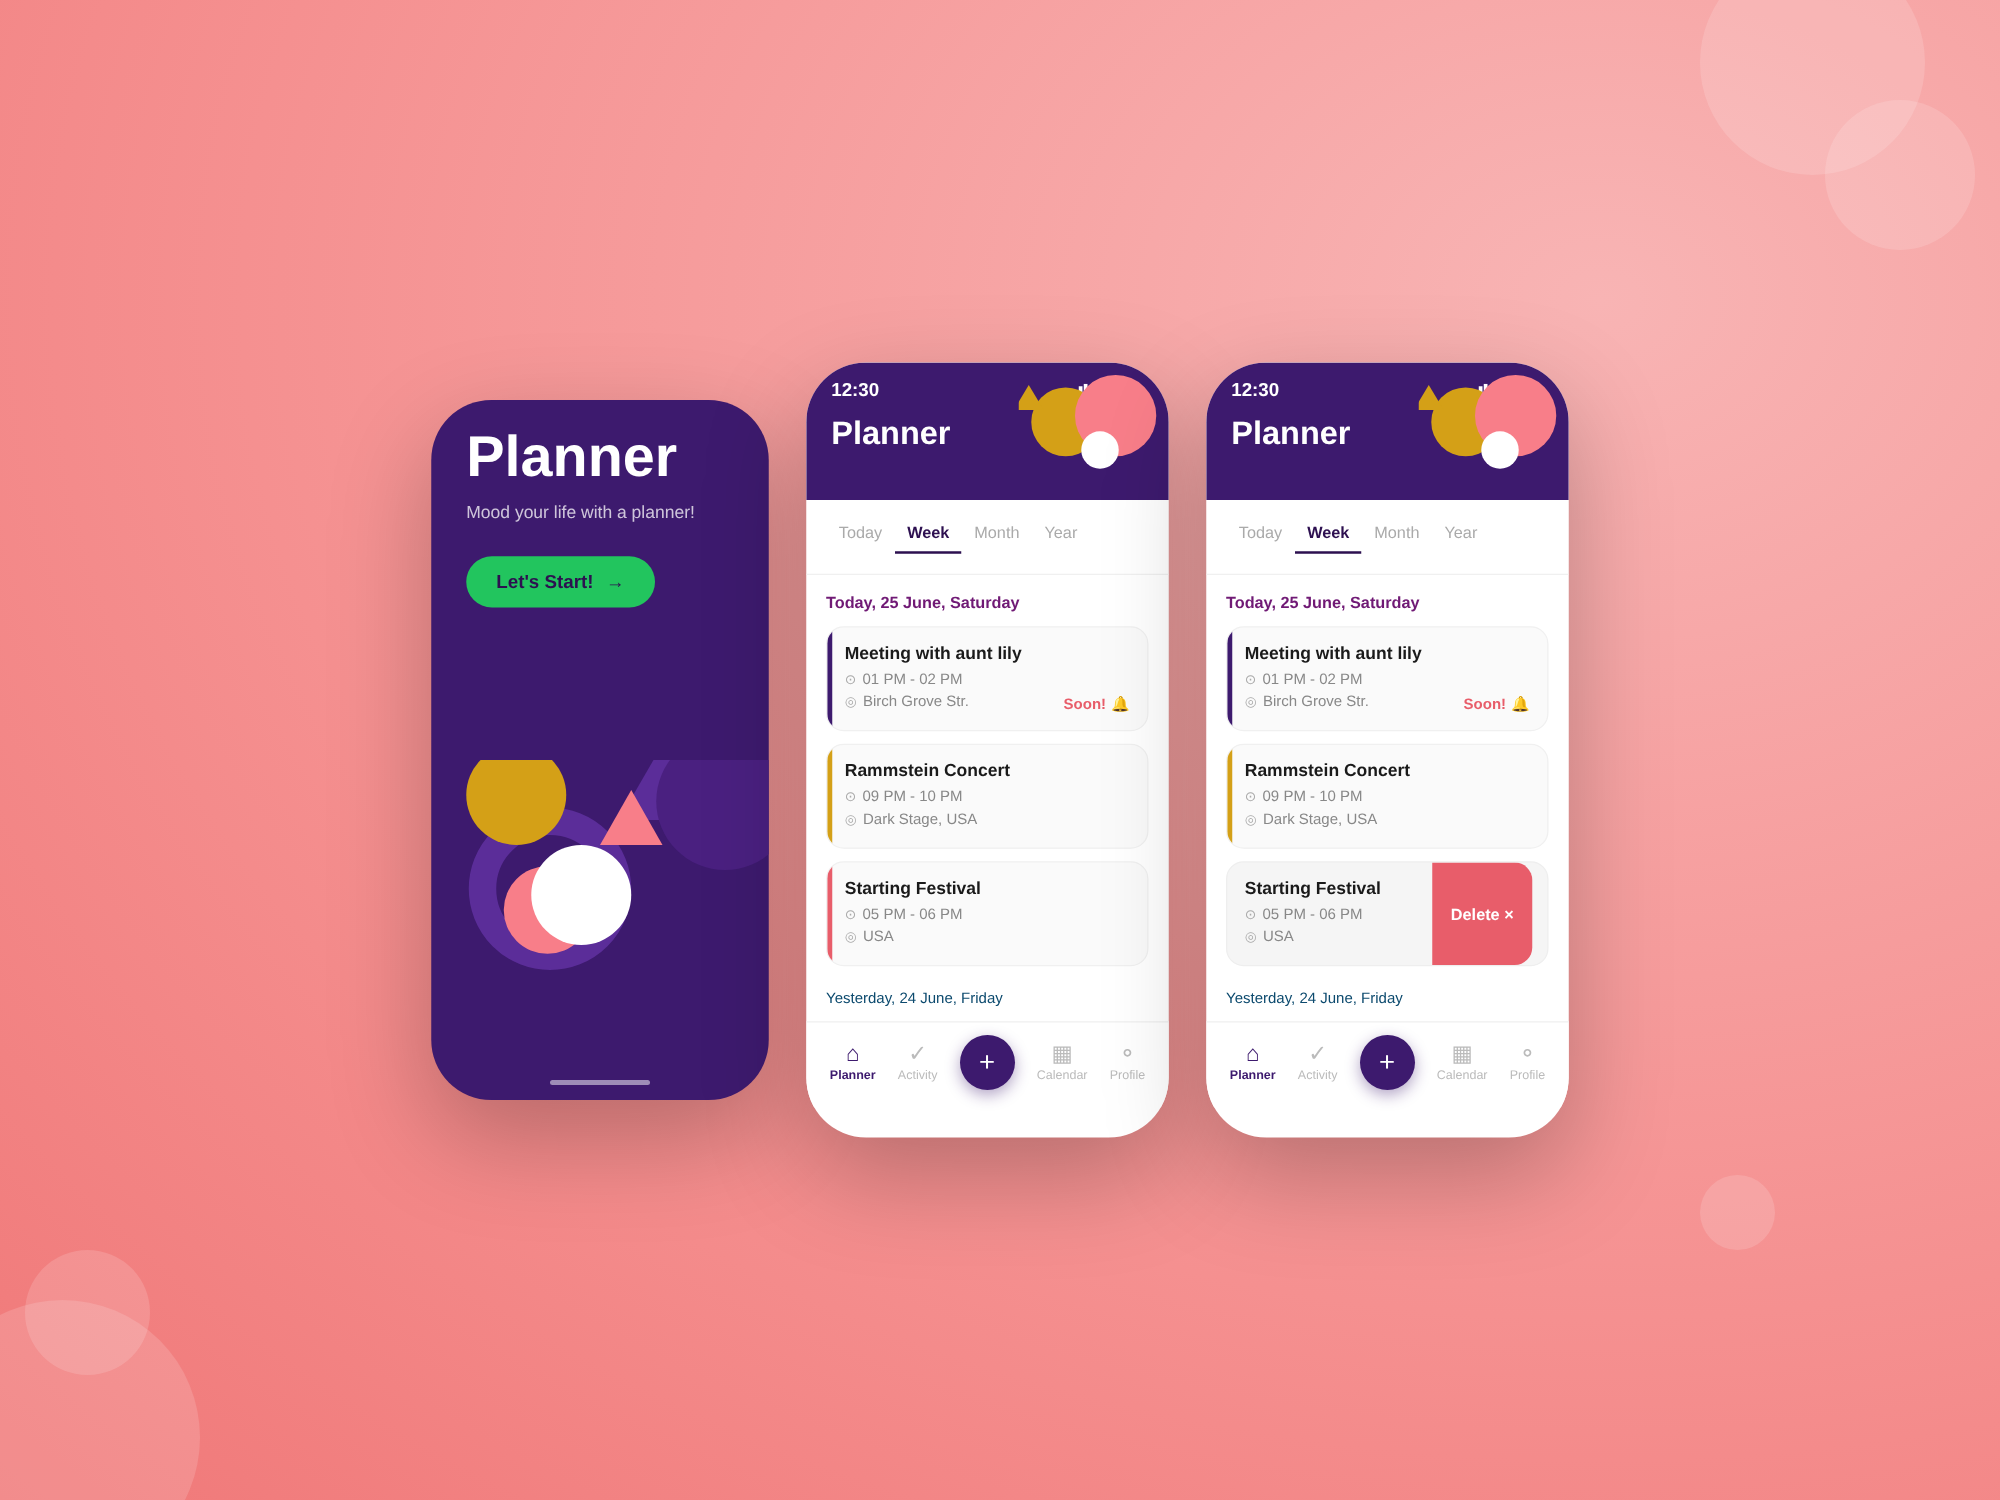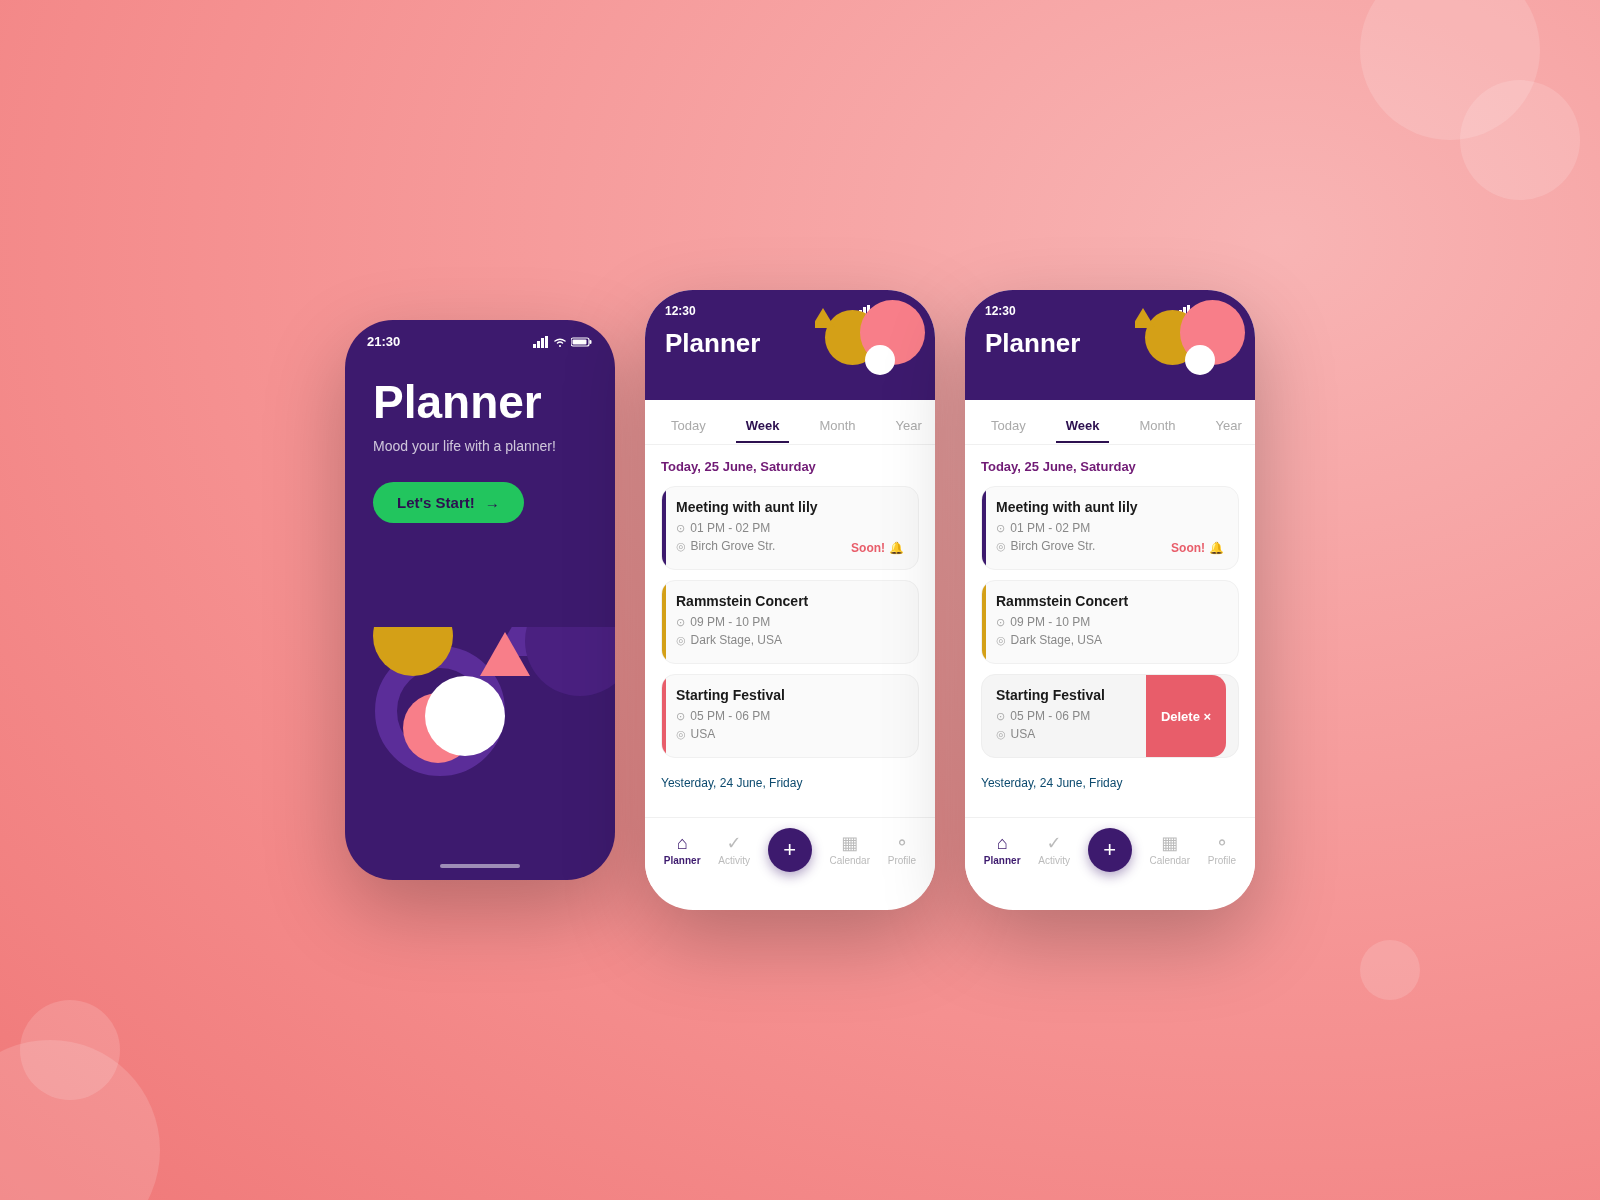--- a/index.html
+++ b/index.html
@@ -137,21 +137,21 @@
       position: relative;
       overflow: hidden;
       min-height: 110px;
     }
 
     .app-header .status-bar {
       display: flex;
       justify-content: space-between;
       align-items: center;
       color: white;
-      font-size: 12px;
+      font-size: 15px;
       font-weight: 600;
       margin-bottom: 10px;
     }
 
     .app-title {
       font-size: 26px;
       font-weight: 800;
       color: white;
     }
 
@@ -163,23 +163,23 @@
       overflow: hidden;
     }
     .hd-circle1 { position: absolute; width: 55px; height: 55px; background: #d4a017; border-radius: 50%; right: 55px; top: 20px; }
     .hd-circle2 { position: absolute; width: 65px; height: 65px; background: #f87e89; border-radius: 50%; right: 10px; top: 10px; }
     .hd-circle3 { position: absolute; width: 30px; height: 30px; background: white; border-radius: 50%; right: 40px; top: 55px; }
     .hd-tri { position: absolute; width: 0; height: 0; border-left: 12px solid transparent; border-right: 12px solid transparent; border-bottom: 20px solid #d4a017; right: 100px; top: 18px; }
 
     
     .nav-tabs {
       display: flex;
-      padding: 10px 16px 1px;
+      padding: 10px 16px 16px;
       border-bottom: 1px solid #f0f0f0;
-      gap: 20px;
+      gap: 0;
     }
 
     .nav-tab {
       padding: 8px 10px;
       font-size: 13px;
       color: #aaa;
       cursor: pointer;
       border-bottom: 2px solid transparent;
       font-weight: 500;
     }
@@ -333,42 +333,20 @@
 
 <div class="bg-circle bg-c1"></div>
 <div class="bg-circle bg-c2"></div>
 <div class="bg-circle bg-c3"></div>
 <div class="bg-circle bg-c4"></div>
 <div class="bg-circle bg-c5"></div>
 
 <div class="phones-container">
 
   <div class="phone phone-splash">
-    <div class="status-bar">
-      <span>21:30</span>
-      <div class="status-icons">
-        <svg class="signal-svg" width="16" height="12" viewBox="0 0 16 12">
-          <rect x="0" y="8" width="3" height="4" fill="white"></rect>
-          <rect x="4" y="5" width="3" height="7" fill="white"></rect>
-          <rect x="8" y="2" width="3" height="10" fill="white"></rect>
-          <rect x="12" y="0" width="3" height="12" fill="white"></rect>
-        </svg>
-        <svg width="14" height="12" viewBox="0 0 14 12">
-          <path d="M7 9 Q7 9 7 9" stroke="white" fill="white" stroke-width="1"></path>
-          <path d="M4.5 7 Q7 5 9.5 7" stroke="white" fill="none" stroke-width="1.5" stroke-linecap="round"></path>
-          <path d="M2 5 Q7 1.5 12 5" stroke="white" fill="none" stroke-width="1.5" stroke-linecap="round"></path>
-          <circle cx="7" cy="10" r="1" fill="white"></circle>
-        </svg>
-        <svg width="22" height="12" viewBox="0 0 22 12">
-          <rect x="0" y="2" width="18" height="8" rx="2" stroke="white" fill="none" stroke-width="1.2"></rect>
-          <rect x="18.5" y="4" width="2" height="4" rx="1" fill="white"></rect>
-          <rect x="1.5" y="3.5" width="14" height="5" rx="1" fill="white"></rect>
-        </svg>
-      </div>
-    </div>
 
     <div class="splash-content">
       <div class="splash-title">Planner</div>
       <div class="splash-subtitle">Mood your life with a planner!</div>
       <button class="start-button">
         <span>Let's Start!</span>
         <span>→</span>
       </button>
     </div>
 

